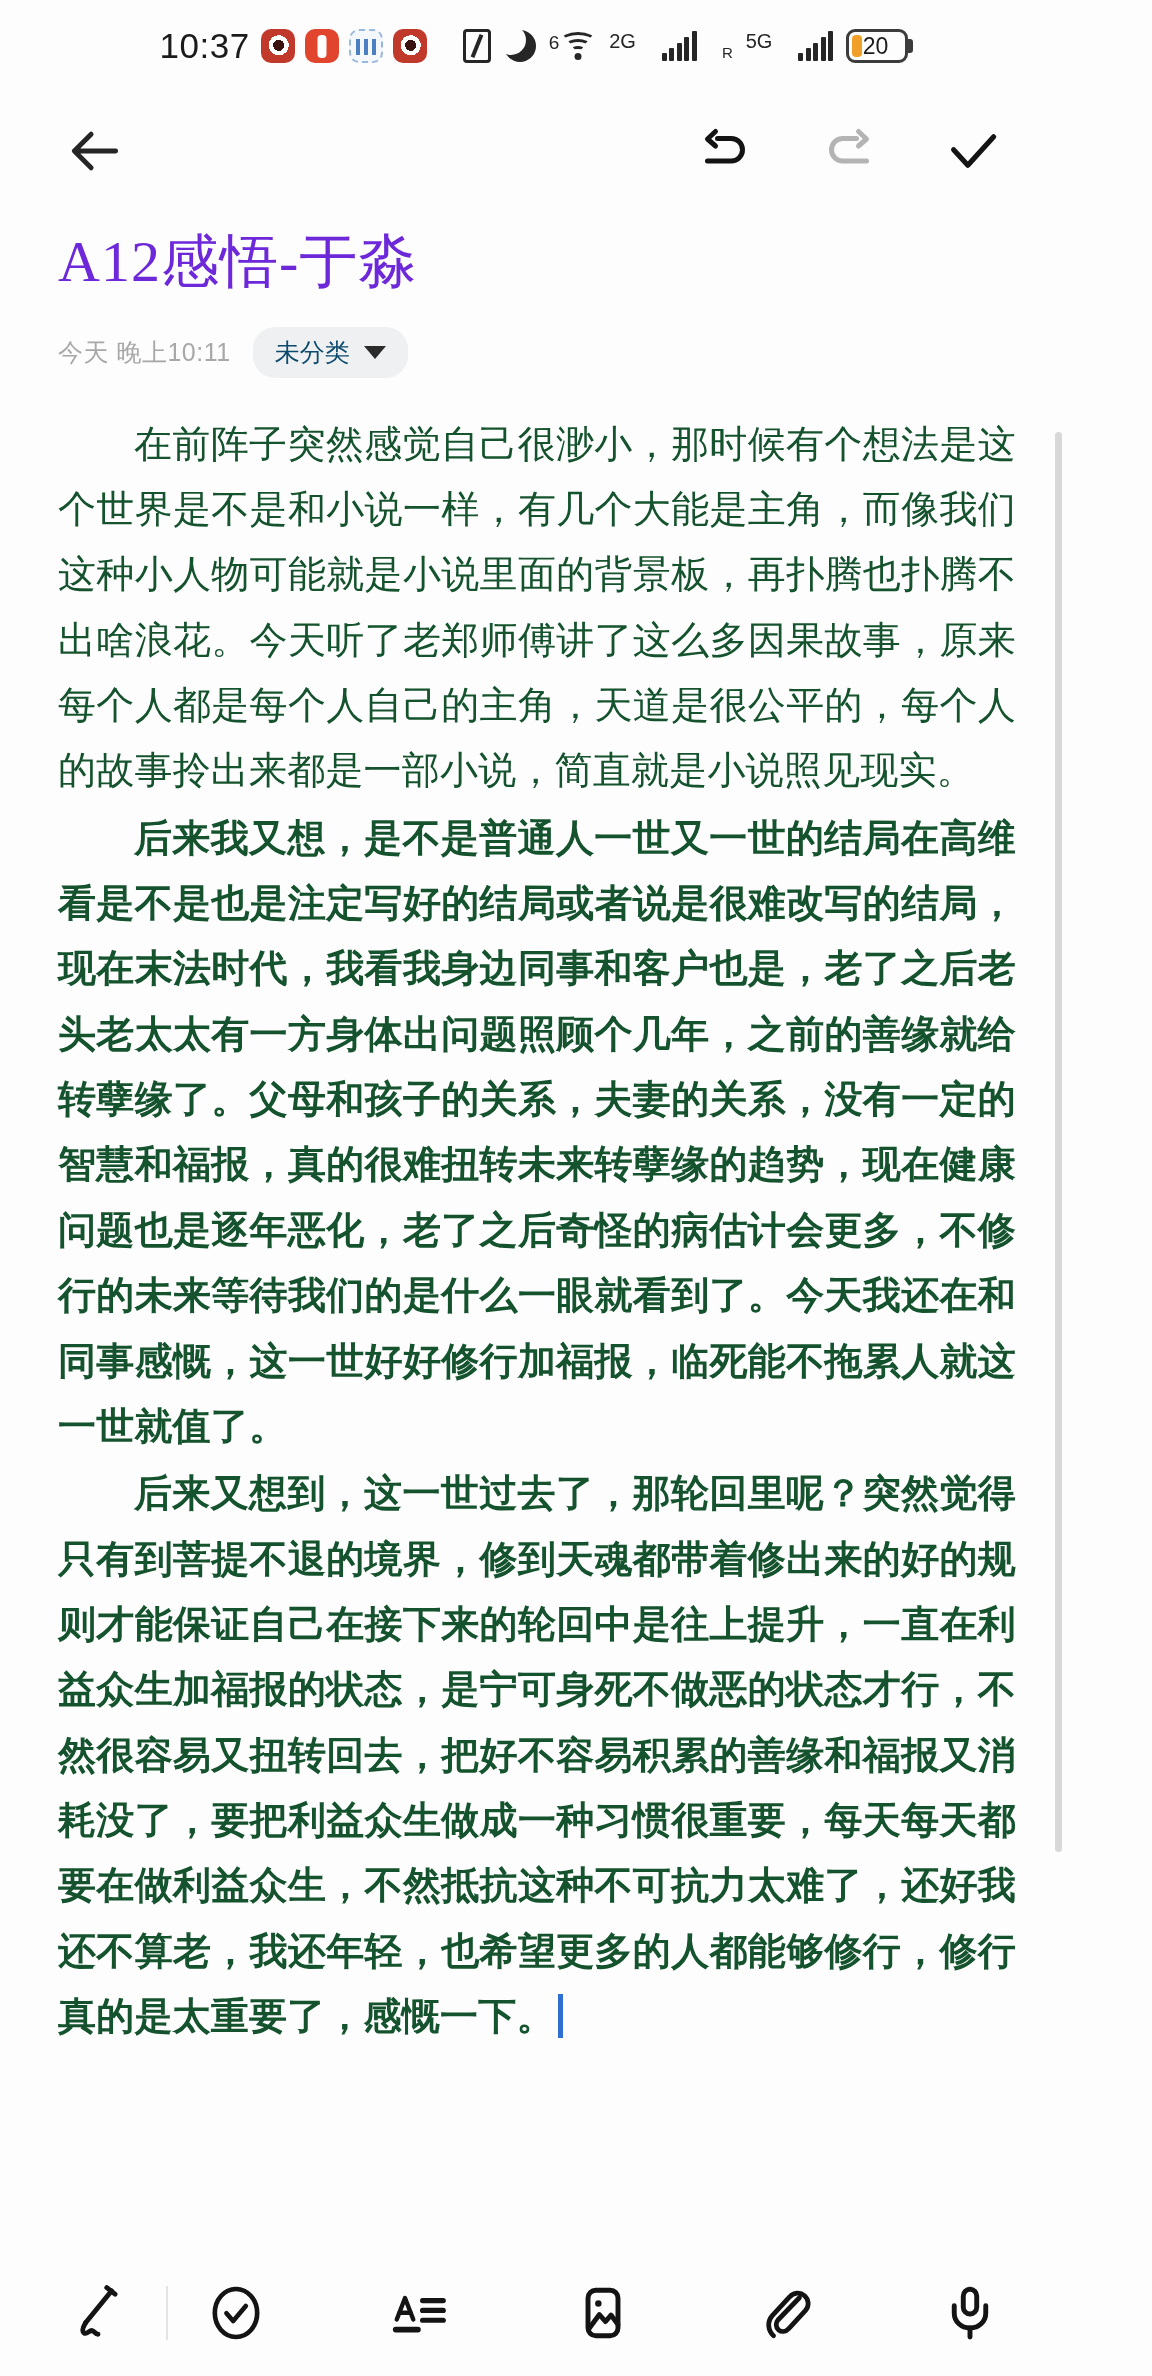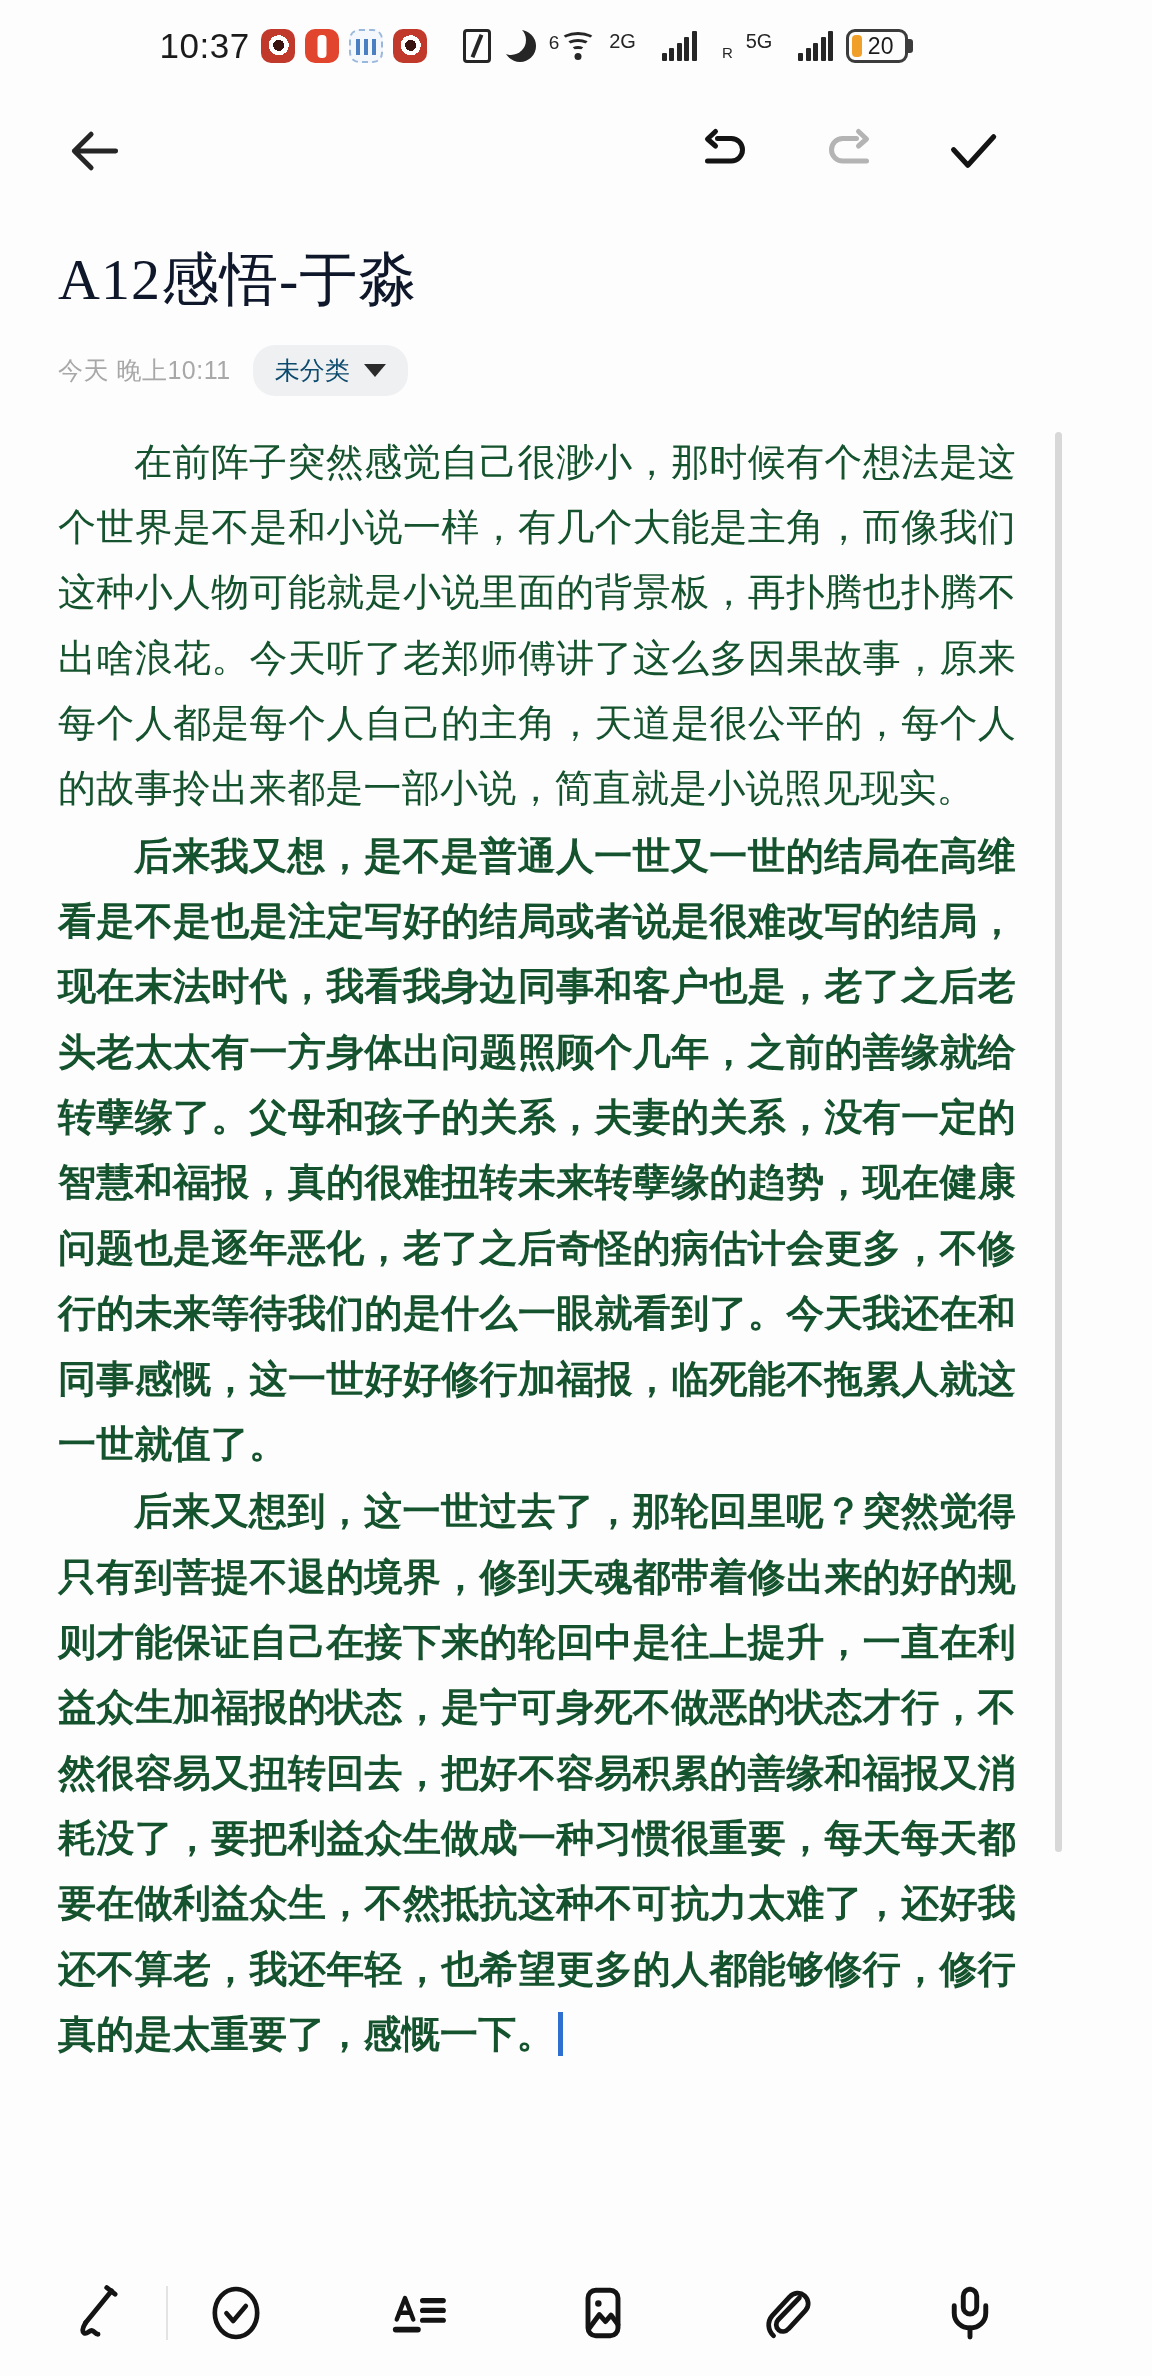--- a/index.html
+++ b/index.html
@@ -99,21 +99,21 @@
   .batt{
     width:62px;height:34px;border:3.5px solid #3c3c3c;border-radius:9px;
     position:relative; display:flex; align-items:center; padding:3px;
   }
   .batt::after{
     content:""; position:absolute; right:-8px; top:50%; transform:translateY(-50%);
     width:5px;height:14px;background:#3c3c3c;border-radius:0 3px 3px 0;
   }
   .batt-fill{ height:100%; background:#f0a028; border-radius:4px; }
   .batt-num{
-    position:absolute; left:0; right:12px; text-align:right;
+    position:absolute; left:0; right:4px; text-align:center;
     font-size:23px; color:#1b1b1b; line-height:28px;
   }
 
   
   .toolbar{
     height:118px;
     display:flex; align-items:center;
     padding:0 52px;
     flex:0 0 auto;
   }
@@ -127,24 +127,24 @@
 
   
   .note{
     flex:1 1 auto;
     padding:0 52px 0 58px;
     overflow:hidden;
     position:relative;
   }
   .note-title{
     font-size:58px;
-    color:#0f172a;
+    color:#6d28d9;
     font-family:"Liberation Serif","DejaVu Serif",serif;
     letter-spacing:1px;
-    margin-top:34px;
+    margin-top:16px;
     line-height:1.25;
   }
   .meta{
     display:flex; align-items:center; gap:22px;
     margin-top:28px;
   }
   .meta-time{
     font-size:25px; color:#a8a8a8;
     letter-spacing:.5px;
   }

